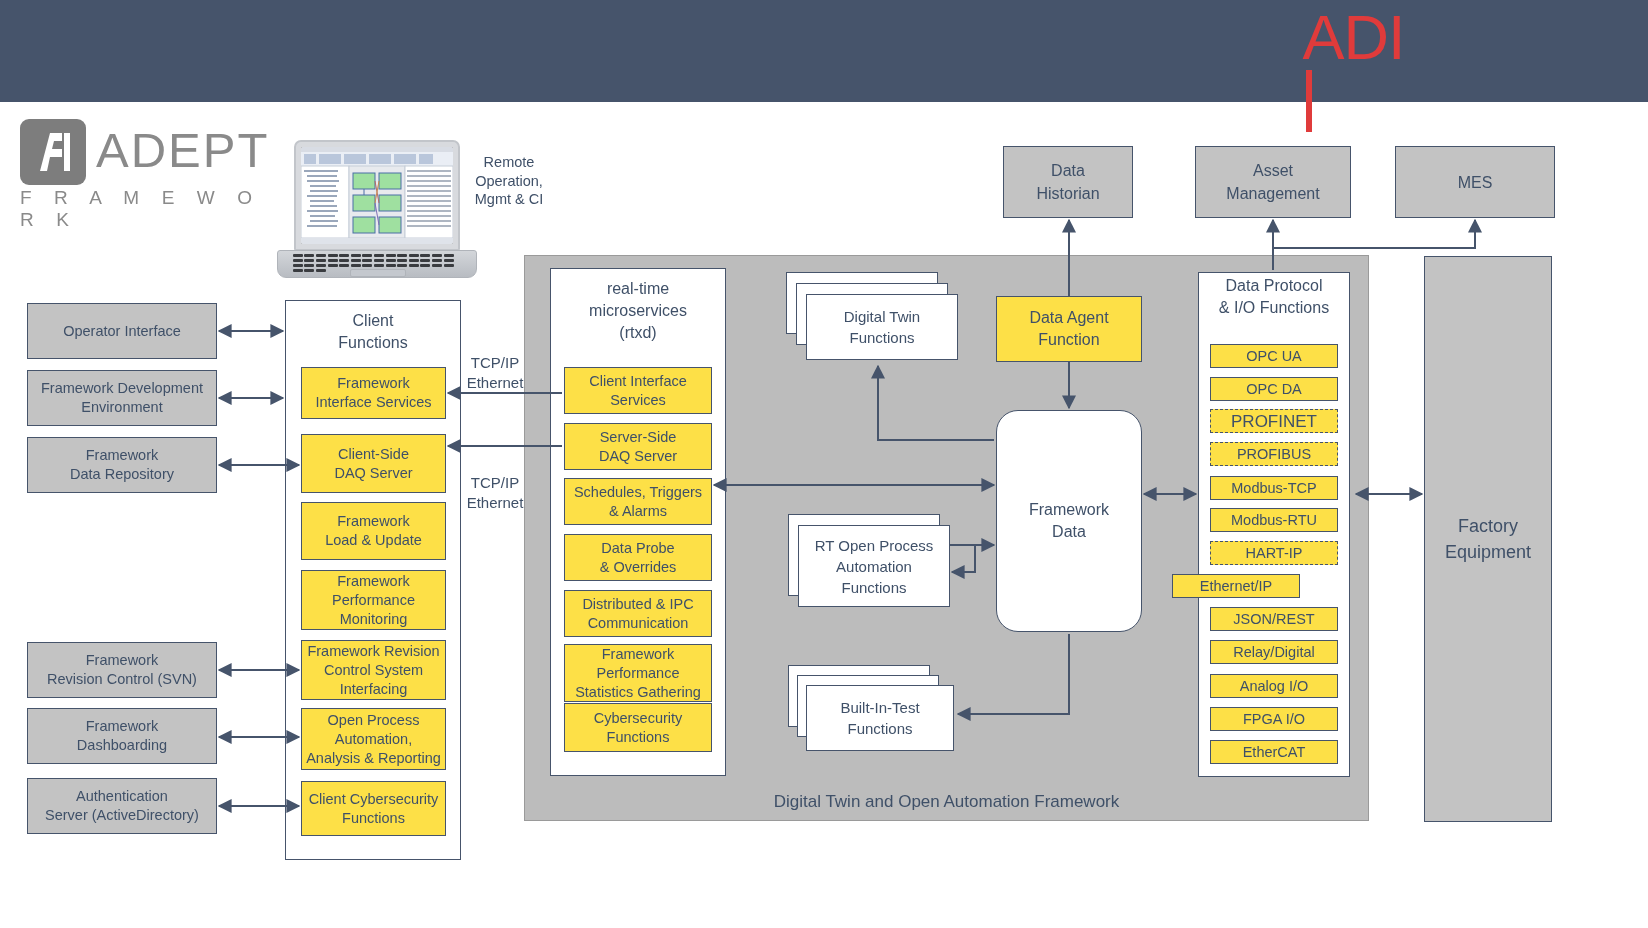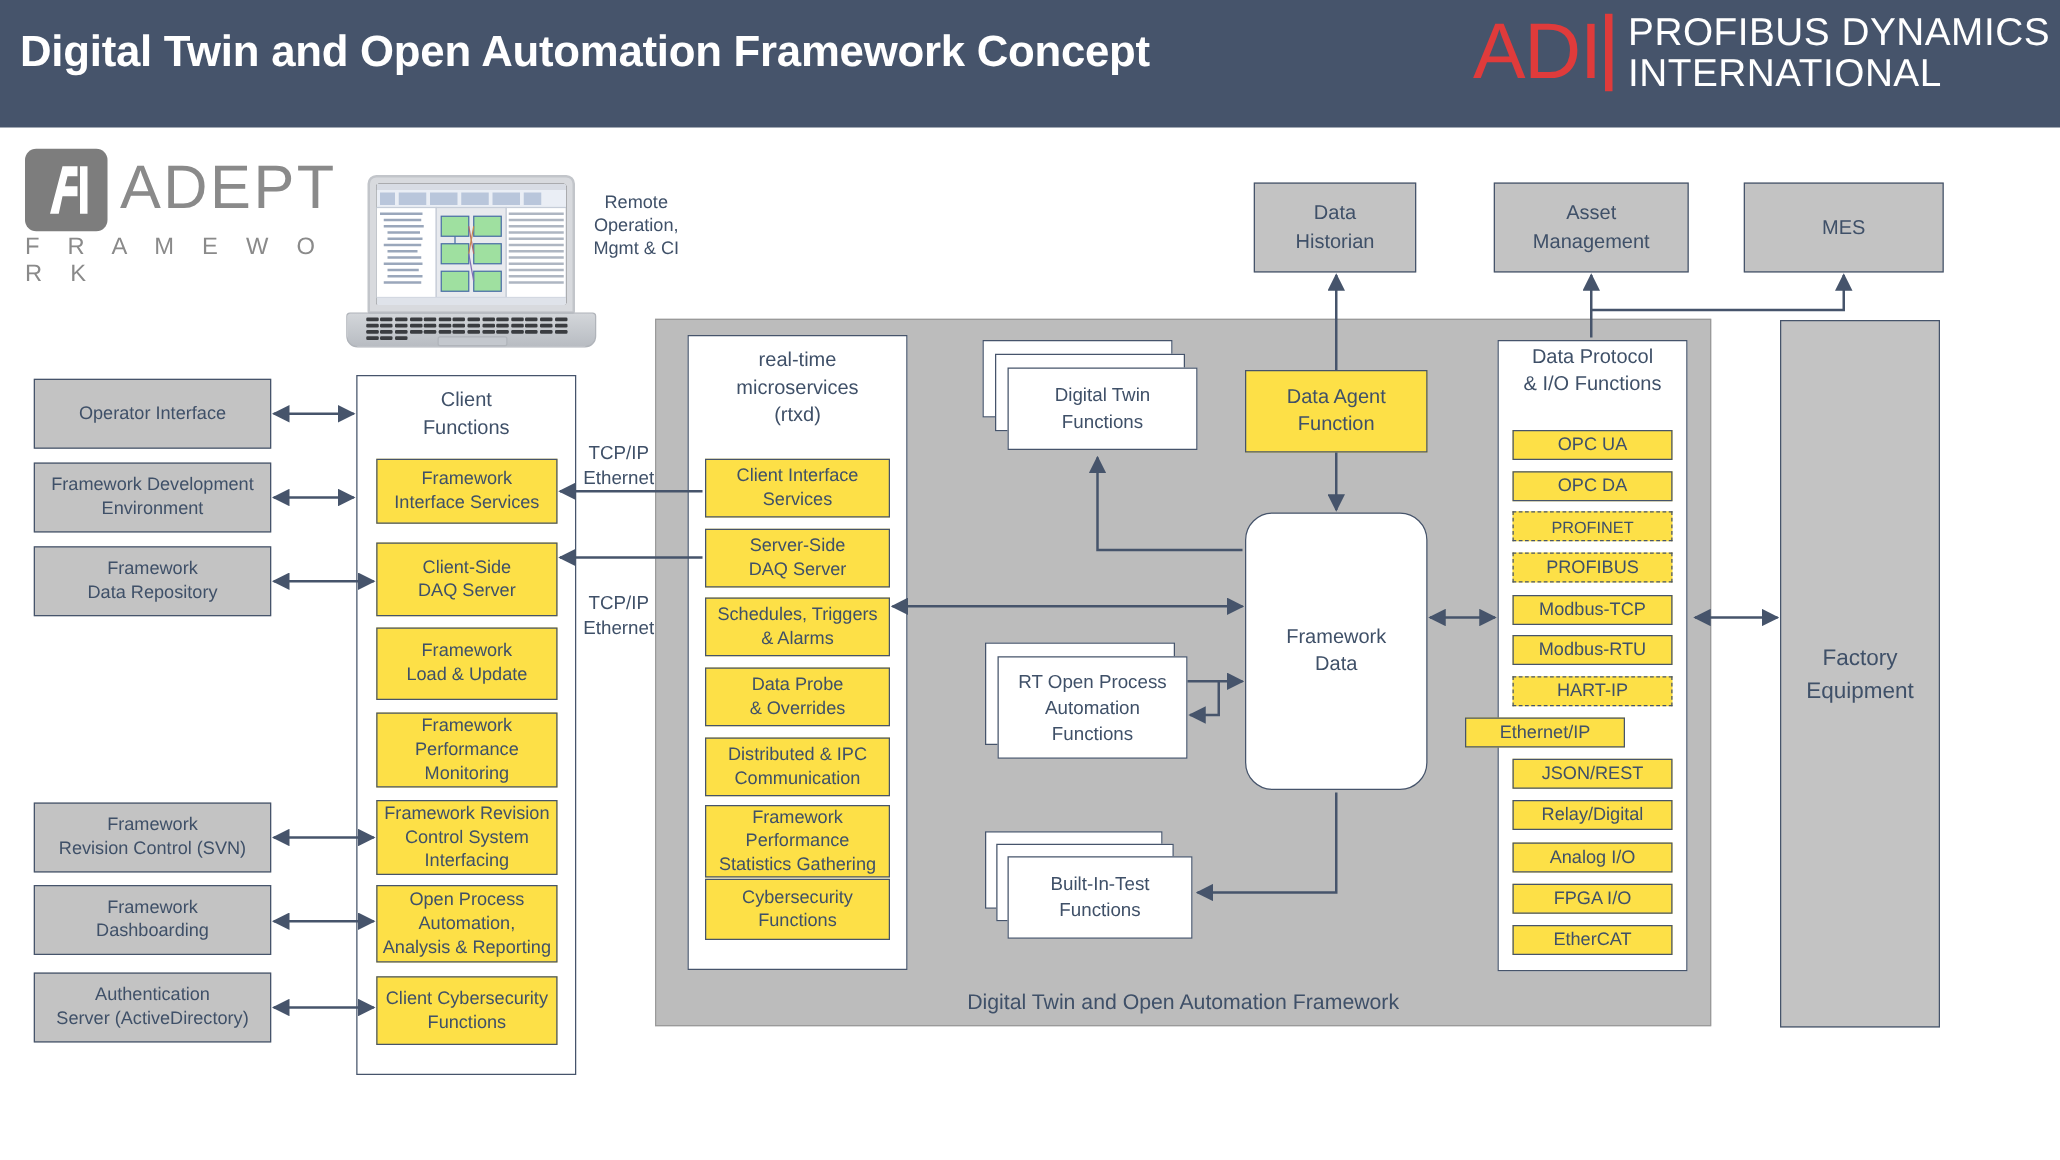--- a/index.html
+++ b/index.html
@@ -14,21 +14,21 @@
   
   #header {
     position:absolute; left:0; top:0; width:1648px; height:102px;
     background:#46546b;
   }
   #header-title {
     position:absolute; left:16px; top:22px;
     font-size:35px; font-weight:bold; color:#ffffff;
     letter-spacing:-0.2px; white-space:nowrap;
   }
-  #logo-adi { position:absolute; right:8px; top:6px; display:flex; align-items:center; }
+  #logo-adi { position:absolute; right:8px; top:6px; display:flex; align-items:flex-start;flex-direction:column; }
   #logo-adi-mark {
     font-size:63px; line-height:62px; font-weight:400; color:#e03b3b;
     letter-spacing:-1px; font-family:"Liberation Sans", sans-serif;
   }
   #logo-adi-bar { width:6px; height:62px; background:#e03b3b; margin:2px 12px 0 4px; }
   #logo-adi-words { color:#ffffff; font-size:31px; line-height:33px; letter-spacing:0.4px; padding-top:3px; }
   
   #adept-logo { position:absolute; left:14px; top:117px; width:262px; height:90px; }
   #adept-mark {
     position:absolute; left:6px; top:2px; width:66px; height:66px;
@@ -119,21 +119,20 @@
   
   .col-title {
     position:absolute; text-align:center; font-size:16px; line-height:22px; color:#3f5068;
   }
   svg.arrows { position:absolute; left:0; top:0; width:1648px; height:928px; pointer-events:none; }
 </style>
 </head>
 <body>
 
 <div id="header">
-  <div id="header-title">Digital Twin and Open Automation Framework Concept</div>
   <div id="logo-adi">
     <div id="logo-adi-mark">ADI</div>
     <div id="logo-adi-bar"></div>
     <div id="logo-adi-words">
       <div>PROFIBUS DYNAMICS</div>
       <div>INTERNATIONAL</div>
     </div>
   </div>
 </div>
 
@@ -314,21 +313,21 @@
 <div class="stack" style="left:788px; top:665px; width:186px; height:100px;">
   <div class="s1" style="left:0; top:0; width:142px; height:62px;"></div>
   <div class="s2" style="left:9px; top:10px; width:142px; height:62px;"></div>
   <div class="front" style="left:18px; top:20px; width:148px; height:66px;">Built-In-Test<br>Functions</div>
 </div>
 
 <div class="plainbox" style="left:1198px; top:272px; width:152px; height:505px; background:#ffffff;"></div>
 <div class="col-title" style="left:1198px; top:275px; width:152px;">Data Protocol<br>&amp; I/O Functions</div>
 <div class="wbox" style="left:1210px; top:344px; width:128px; height:24px; font-size:14.5px;">OPC UA</div>
 <div class="wbox" style="left:1210px; top:377px; width:128px; height:24px; font-size:14.5px;">OPC DA</div>
-<div class="wbox dash" style="left:1210px; top:409px; width:128px; height:24px; font-size:13px;">PROFINET</div>
+<div class="wbox dash" style="left:1210px; top:409px; width:128px; height:24px; font-size:17px;">PROFINET</div>
 <div class="wbox dash" style="left:1210px; top:442px; width:128px; height:24px; font-size:14.5px;">PROFIBUS</div>
 <div class="wbox" style="left:1210px; top:476px; width:128px; height:24px; font-size:14.5px;">Modbus-TCP</div>
 <div class="wbox" style="left:1210px; top:508px; width:128px; height:24px; font-size:14.5px;">Modbus-RTU</div>
 <div class="wbox dash" style="left:1210px; top:541px; width:128px; height:24px; font-size:14.5px;">HART-IP</div>
 <div class="wbox" style="left:1172px; top:574px; width:128px; height:24px; font-size:14.5px;">Ethernet/IP</div>
 <div class="wbox" style="left:1210px; top:607px; width:128px; height:24px; font-size:14.5px;">JSON/REST</div>
 <div class="wbox" style="left:1210px; top:640px; width:128px; height:24px; font-size:14.5px;">Relay/Digital</div>
 <div class="wbox" style="left:1210px; top:674px; width:128px; height:24px; font-size:14.5px;">Analog I/O</div>
 <div class="wbox" style="left:1210px; top:707px; width:128px; height:24px; font-size:14.5px;">FPGA I/O</div>
 <div class="wbox" style="left:1210px; top:740px; width:128px; height:24px; font-size:14.5px;">EtherCAT</div>

